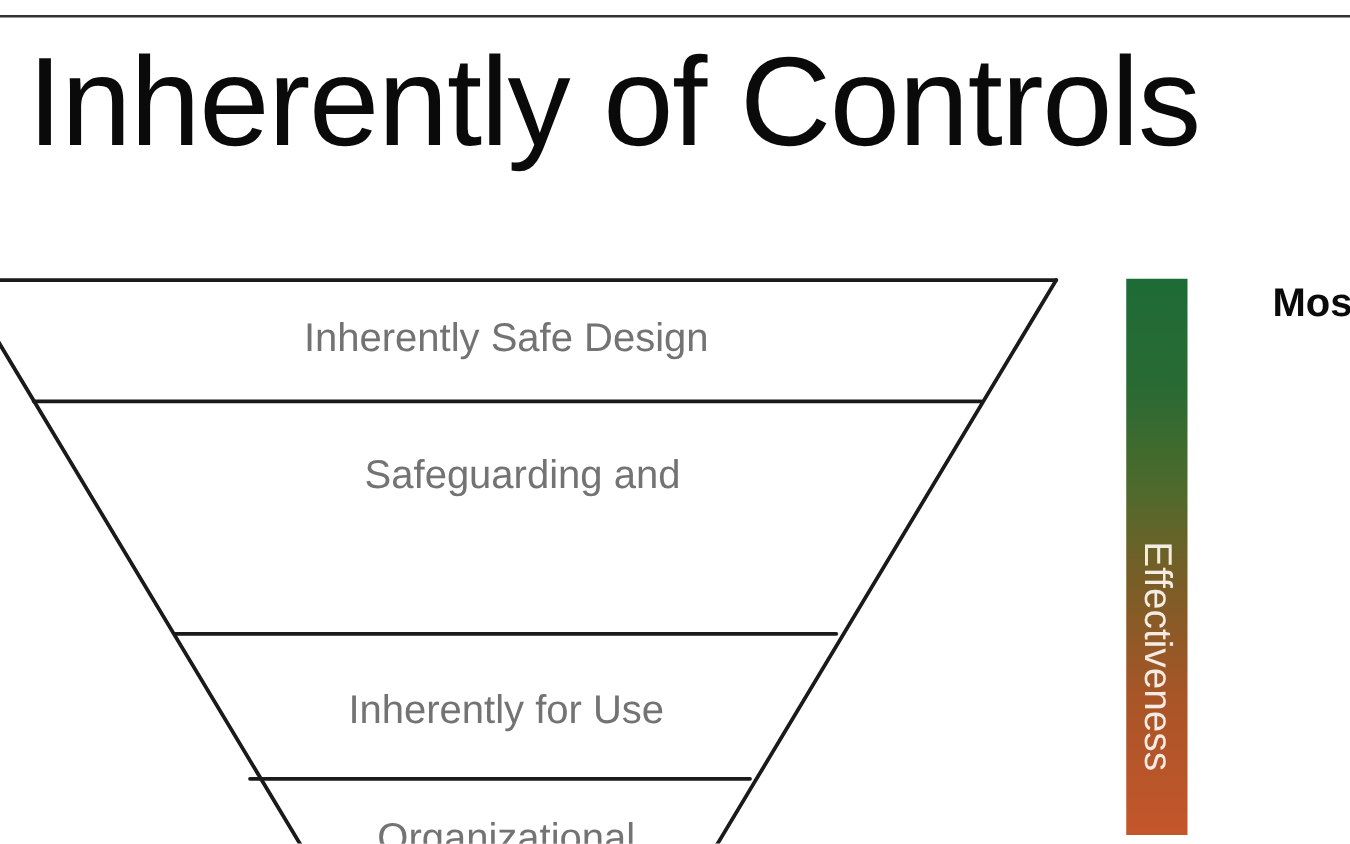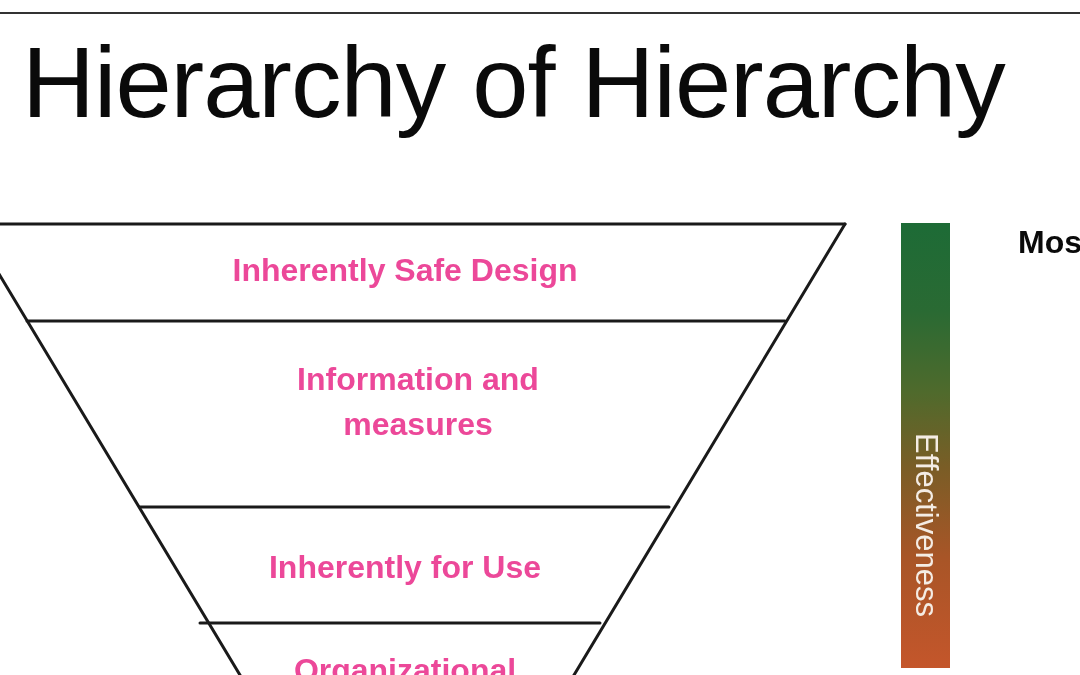--- a/index.html
+++ b/index.html
@@ -43,23 +43,22 @@
       width: 1080px;
       height: 675px;
       pointer-events: none;
     }
     .tier-label {
       position: absolute;
       text-align: center;
       font-family: "Liberation Sans", sans-serif;
       font-size: 32px;
       line-height: 45px;
-      color: #ec4899;
+      color: #737373;
       white-space: nowrap;
-      font-weight: bold;
     }
     .tier-1 { left: 105px; width: 600px; top: 248px; }
     .tier-2 { left: 118px; width: 600px; top: 357px; }
     .tier-2 span { display: block; }
     .tier-3 { left: 105px; width: 600px; top: 545px; }
     .tier-4 { left: 105px; width: 600px; top: 648px; }
 
     .effectiveness-bar {
       position: absolute;
       left: 901px;
@@ -99,42 +98,41 @@
       line-height: 40px;
       color: #0a0a0a;
       white-space: nowrap;
     }
   </style>
 </head>
 <body>
 
 <div class="top-border"></div>
 
-<h1 class="page-title">Hierarchy of Hierarchy</h1>
+<h1 class="page-title">Inherently of Controls</h1>
 
 <svg class="funnel-svg" viewBox="0 0 1080 675" xmlns="http://www.w3.org/2000/svg">
   <g stroke="#1a1a1a" stroke-width="3" fill="none" stroke-linecap="round">
 
     <line x1="-10" y1="224" x2="845" y2="224"></line>
 
     <line x1="-31" y1="224" x2="267" y2="720"></line>
 
     <line x1="845" y1="224" x2="547" y2="720"></line>
 
     <line x1="27" y1="321" x2="785" y2="321"></line>
     <line x1="140" y1="507" x2="669" y2="507"></line>
     <line x1="200" y1="623" x2="600" y2="623"></line>
   </g>
 </svg>
 
 <div class="tier-label tier-1">Inherently Safe Design</div>
 
 <div class="tier-label tier-2">
-  <span>Information and</span>
-  <span>measures</span>
+  <span>Safeguarding and</span>
 </div>
 
 <div class="tier-label tier-3">Inherently for Use</div>
 
 <div class="tier-label tier-4">Organizational</div>
 
 <div class="effectiveness-bar">
   <div class="effectiveness-label">Effectiveness</div>
 </div>
 

